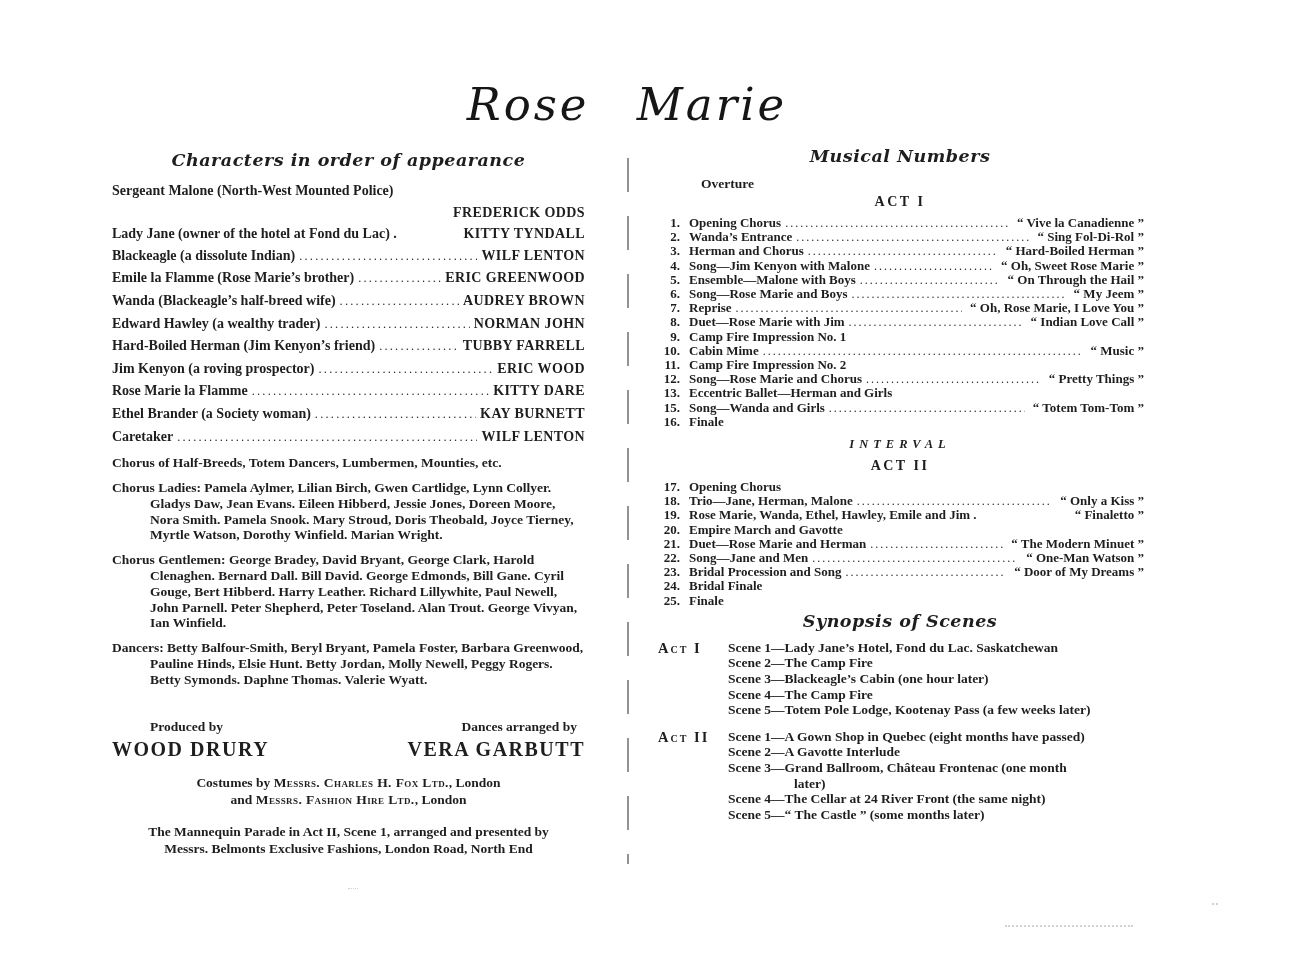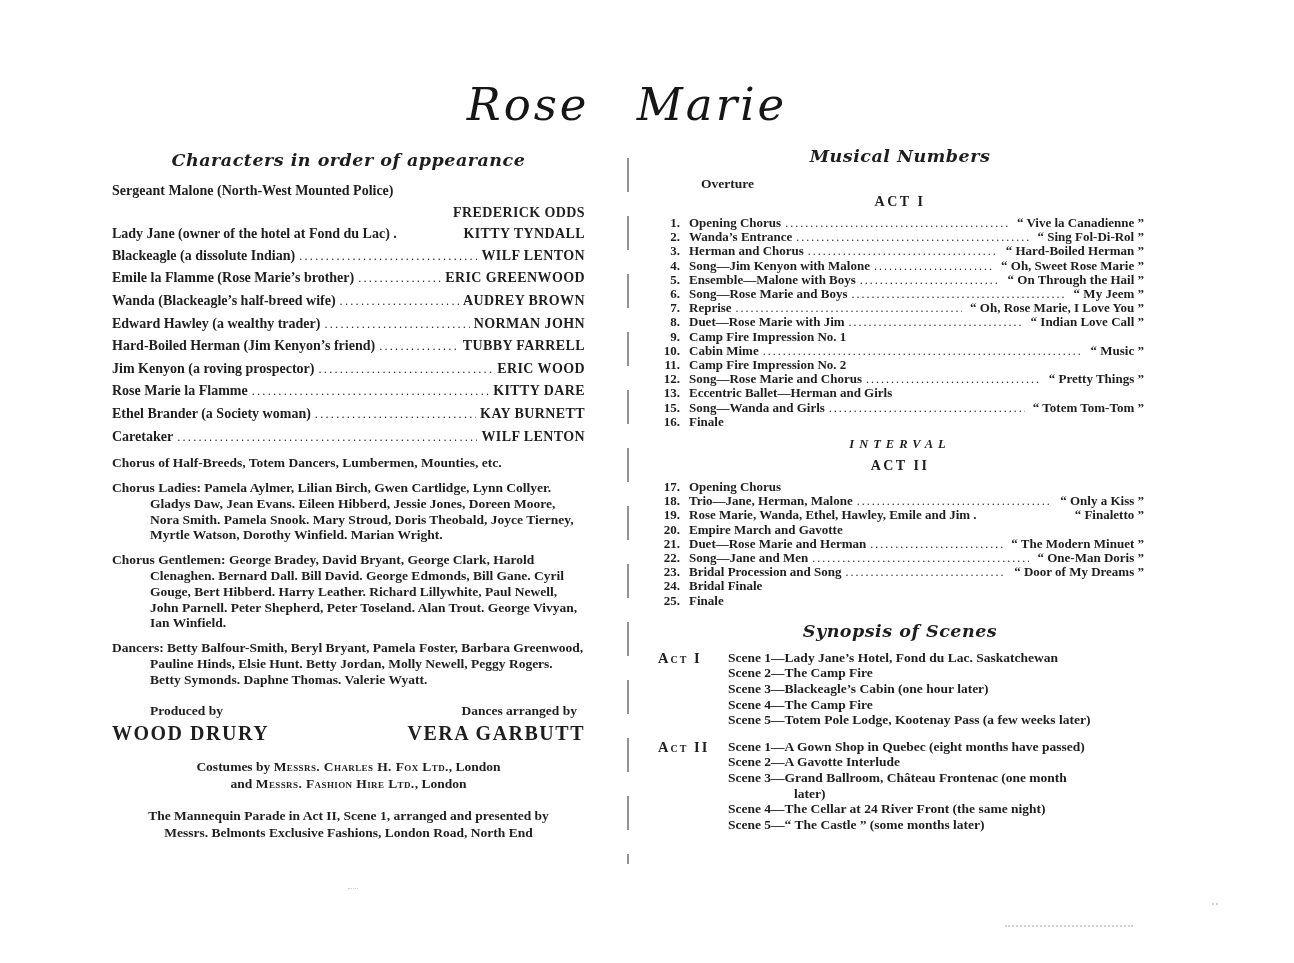--- a/index.html
+++ b/index.html
@@ -47,42 +47,42 @@
   .dots{flex:1 1 auto;overflow:hidden;white-space:nowrap;margin:0 4px;min-width:10px;}
   .dots::after{
     content:"..................................................................................................";
     letter-spacing:2.2px;font-weight:normal;font-size:12.5px;color:#2a2a2a;
   }
   .spacer{flex:1 1 auto;min-width:6px;}
   
   .chorus-note{margin:7px 0 0 0;font-size:13.5px;line-height:15.8px;}
   .hang{margin:9px 0 0 0;font-size:13.5px;line-height:15.8px;padding-left:38px;text-indent:-38px;}
   
-  .credit-labels{display:flex;justify-content:space-between;margin-top:16px;
+  .credit-labels{display:flex;justify-content:space-between;margin-top:32px;
     padding-left:38px;padding-right:8px;font-size:13.5px;}
   .credit-names{display:flex;justify-content:space-between;margin-top:3px;
     font-size:20px;letter-spacing:1.5px;}
   .center{text-align:center;}
   .scenery{margin:18px 0 0 0;font-size:13.5px;}
   .costumes{margin:14px 0 0 0;font-size:13.5px;line-height:16.5px;}
   .mannequin{margin:16px 0 0 0;font-size:13.5px;line-height:16.5px;}
   .sc{font-variant:small-caps;letter-spacing:.4px;}
   
   .overture{margin:2px 0 0 45px;font-size:13.5px;}
   .act-label{margin-top:2px;text-align:center;font-size:14px;letter-spacing:2.5px;}
   .act2{margin-top:6px;}
   #mn1,#mn2{margin-top:6px;font-size:13px;}
   .mn-row{display:flex;align-items:baseline;line-height:14.2px;}
   .mn-num{width:24px;text-align:right;margin-right:9px;flex:none;}
   .mn-label{white-space:nowrap;}
   .mn-title{white-space:nowrap;margin-left:4px;}
   .mn-row .dots::after{letter-spacing:2px;font-size:12px;}
   .interval{margin-top:8px;text-align:center;font-style:italic;
     font-size:12.5px;letter-spacing:5px;}
-  .synopsis-h{margin-top:13px;margin-bottom:9px;}
+  .synopsis-h{margin-top:3px;margin-bottom:9px;}
   
   .syn-act{display:flex;}
   .syn-act + .syn-act{margin-top:11px;}
   .syn-act-label{width:70px;flex:none;font-variant:small-caps;
     font-size:14.5px;letter-spacing:2px;padding-left:2px;}
   .syn-scenes{width:372px;}
   .scene-row{font-size:13.5px;line-height:15.6px;padding-left:66px;text-indent:-66px;}
   
   .artifact{position:absolute;opacity:.45;}
   .a1{left:1005px;top:925px;width:128px;border-top:2px dotted #9a9aa0;}
@@ -297,21 +297,21 @@
         <div class="mn-row">
           <span class="mn-num">21.</span>
           <span class="mn-label">Duet—Rose Marie and Herman</span>
           <span class="dots"></span>
           <span class="mn-title">“ The Modern Minuet ”</span>
         </div>
         <div class="mn-row">
           <span class="mn-num">22.</span>
           <span class="mn-label">Song—Jane and Men</span>
           <span class="dots"></span>
-          <span class="mn-title">“ One-Man Doris ”</span>
+          <span class="mn-title">“ One-Man Watson ”</span>
         </div>
         <div class="mn-row">
           <span class="mn-num">23.</span>
           <span class="mn-label">Bridal Procession and Song</span>
           <span class="dots"></span>
           <span class="mn-title">“ Door of My Dreams ”</span>
         </div>
         <div class="mn-row">
           <span class="mn-num">24.</span>
           <span class="mn-label">Bridal Finale</span>

